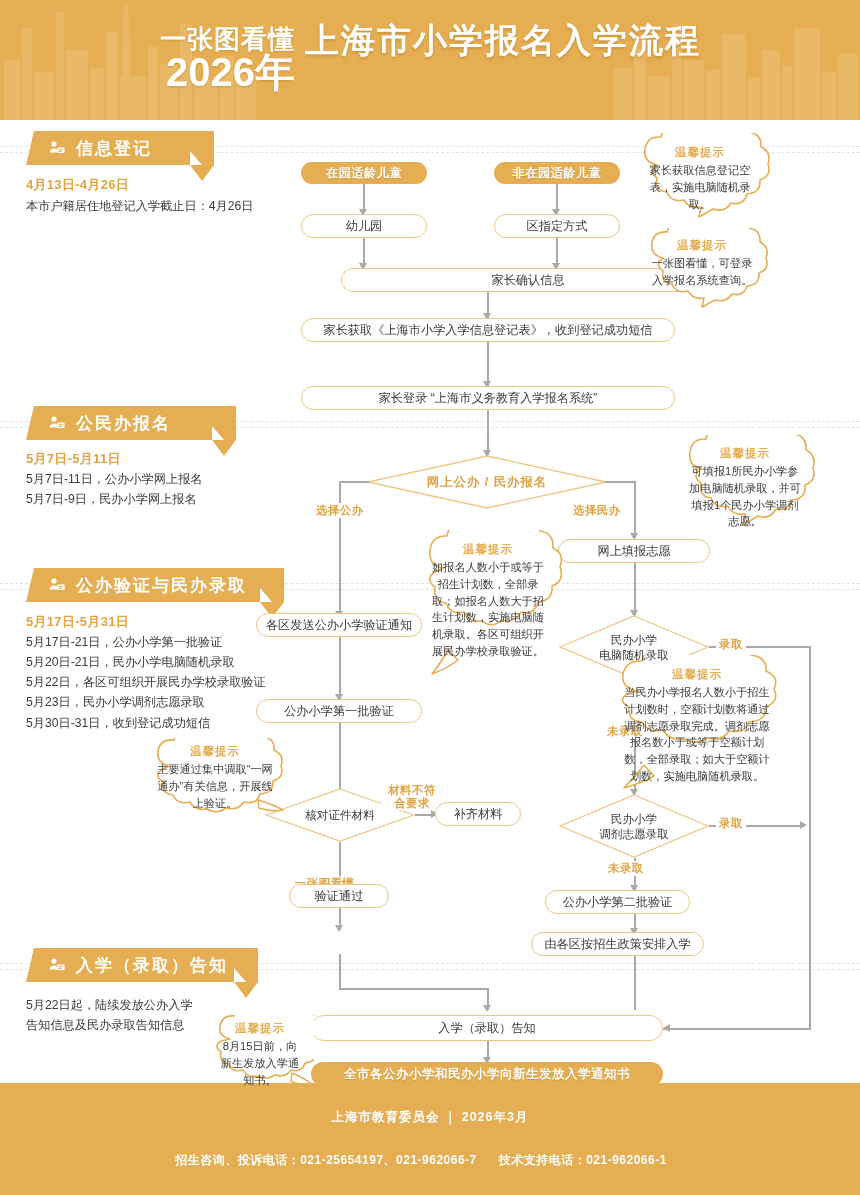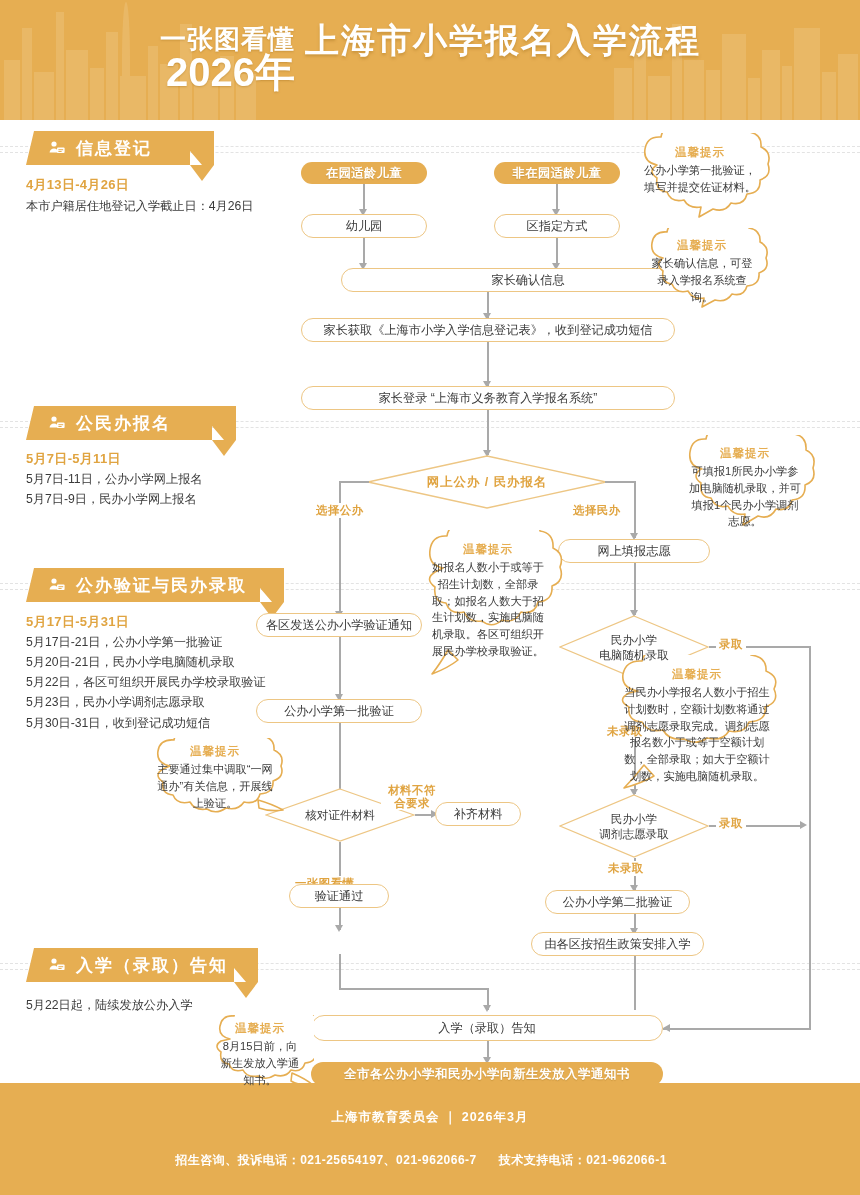--- a/index.html
+++ b/index.html
@@ -276,20 +276,21 @@
         <path d="M1.6 13.6c0-2.5 2-4.2 4.4-4.2s4.4 1.7 4.4 4.2z" fill="#fff"></path>
         <rect x="9" y="8.5" width="7.6" height="5.6" rx="1" fill="#fff"></rect>
         <rect x="10.4" y="10.2" width="4.8" height="1" fill="#E6AE52"></rect>
         <rect x="10.4" y="12" width="3.2" height="1" fill="#E6AE52"></rect>
       </svg>
   </span>
   <span class="bnr-label">入学（录取）告知</span>
 </div>
 <div class="sec-lines" style="top:995px; width:250px;">
   <div>5月22日起，陆续发放公办入学</div>
+  <div>告知信息及民办录取告知信息</div>
 </div>
 
 <div class="pill" style="left:301px; top:162px; width:126px; height:22px;">在园适龄儿童</div>
 <div class="vline" style="left:363px; top:184px; height:28px;"></div>
 <div class="arrow-d" style="left:359px; top:209px;"></div>
 <div class="box" style="left:301px; top:214px; width:126px; height:24px;">幼儿园</div>
 
 <div class="pill" style="left:494px; top:162px; width:126px; height:22px;">非在园适龄儿童</div>
 <div class="vline" style="left:556px; top:184px; height:28px;"></div>
 <div class="arrow-d" style="left:552px; top:209px;"></div>
@@ -405,29 +406,29 @@
 
 <div class="vline" style="left:487px; top:1041px; height:20px;"></div>
 <div class="arrow-d" style="left:483px; top:1057px;"></div>
 <div class="pill" style="left:311px; top:1062px; width:352px; height:24px; font-size:12.5px;">全市各公办小学和民办小学向新生发放入学通知书</div>
 
 <div class="tip" style="left:627px; top:133px; width:146px; height:104px;">
   <svg class="cloudsvg" width="146" height="104" viewBox="0 0 146 104">
     <path d="M30 32 q-14 -3 -12 -16 q2 -13 16 -12 q2 -12 16 -11 q6 -10 18 -7 q8 -9 20 -4 q12 -4 18 6 q14 -2 16 11 q13 2 12 15 q11 5 7 17 q4 12 -8 16 q1 13 -13 14 q-3 12 -16 9 q-6 10 -18 6 l-14 8 l2 -10 q-12 2 -17 -7 q-13 3 -17 -8 q-12 -1 -10 -14 q-10 -7 0 -13 z" fill="#fff" stroke="#E6AE52" stroke-width="1.6" stroke-linejoin="round"></path>
   </svg>
   <div class="tip-title" style="margin-top:12px;">温馨提示</div>
-  <div class="tip-body" style="margin-top:2px;">公办小学第一批验证，填写并提交佐证材料。</div>
+  <div class="tip-body" style="margin-top:2px;">家长获取信息登记空表，实施电脑随机录取。</div>
 </div>
 
 <div class="tip" style="left:635px; top:228px; width:134px; height:96px;">
   <svg class="cloudsvg" width="134" height="96" viewBox="0 0 134 96">
     <path d="M28 30 q-13 -3 -11 -15 q2 -12 15 -11 q2 -11 15 -10 q6 -9 17 -6 q7 -8 18 -4 q11 -4 17 6 q13 -2 15 10 q12 2 11 14 q10 5 6 16 q4 11 -7 15 q1 12 -12 13 q-3 11 -15 8 q-6 9 -17 6 l-13 7 l2 -9 q-11 2 -16 -7 q-12 3 -16 -7 q-11 -1 -9 -13 q-9 -7 0 -13 z" fill="#fff" stroke="#E6AE52" stroke-width="1.6" stroke-linejoin="round"></path>
   </svg>
   <div class="tip-title" style="margin-top:10px;">温馨提示</div>
-  <div class="tip-body" style="margin-top:2px;">家长确认信息，可登录入学报名系统查询。</div>
+  <div class="tip-body" style="margin-top:2px;">一张图看懂，可登录入学报名系统查询。</div>
 </div>
 
 <div class="tip" style="left:672px; top:435px; width:146px; height:112px;">
   <svg class="cloudsvg" width="146" height="112" viewBox="0 0 146 112">
     <path d="M30 34 q-14 -3 -12 -17 q2 -14 16 -13 q2 -12 16 -11 q6 -11 18 -8 q8 -9 20 -4 q12 -5 18 6 q14 -2 16 12 q13 2 12 16 q11 5 7 18 q4 13 -8 17 q1 14 -13 15 q-3 12 -16 9 q-6 11 -18 7 l-15 9 l2 -11 q-12 2 -17 -8 q-13 3 -17 -8 q-12 -1 -10 -15 q-10 -7 0 -14 z" fill="#fff" stroke="#E6AE52" stroke-width="1.6" stroke-linejoin="round"></path>
   </svg>
   <div class="tip-title" style="margin-top:11px;">温馨提示</div>
   <div class="tip-body" style="margin-top:2px;">可填报1所民办小学参加电脑随机录取，并可填报1个民办小学调剂志愿。</div>
 </div>
 

